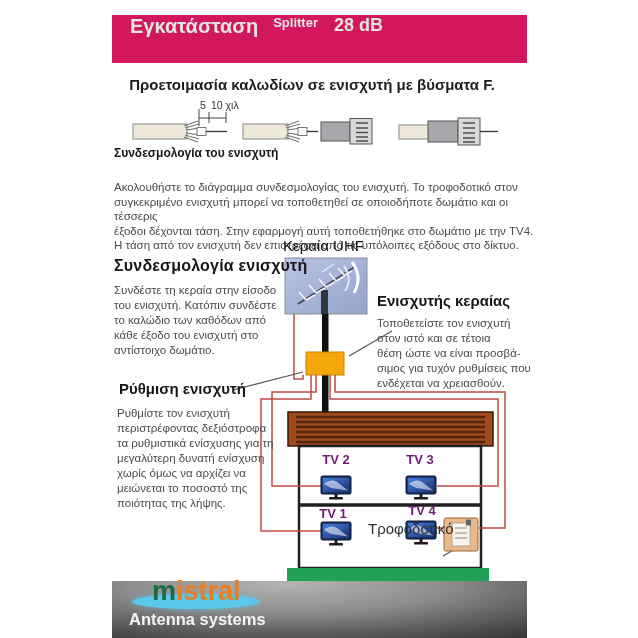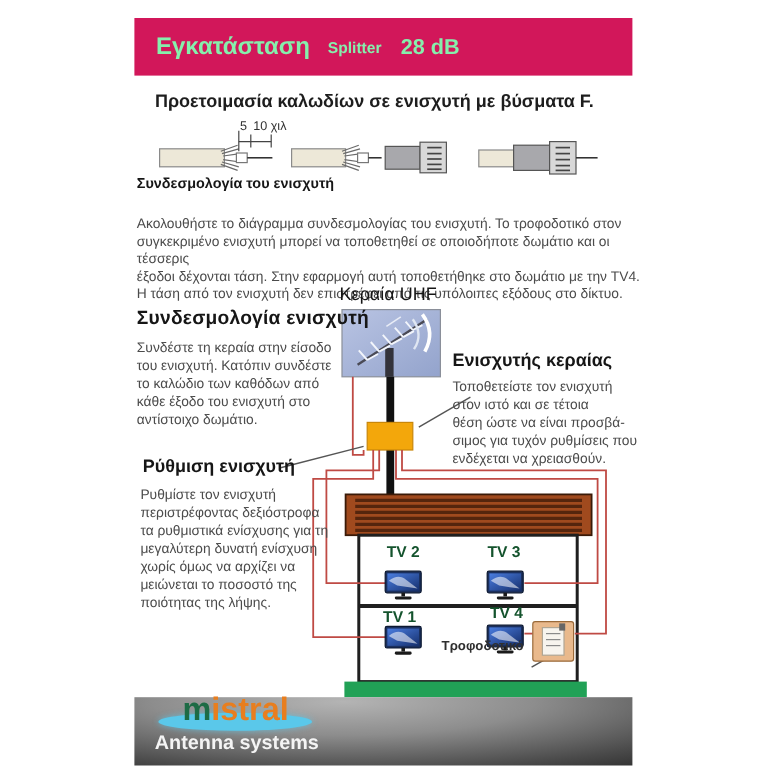--- a/index.html
+++ b/index.html
@@ -4,21 +4,21 @@
 <style>
   html,body{margin:0;padding:0;}
   body{
     width:638px;height:638px;position:relative;background:#ffffff;
     font-family:"Liberation Sans", sans-serif;overflow:hidden;
   }
   .abs{position:absolute;}
   
   .header-bar{
     left:112px;top:15px;width:415px;height:48px;background:#d2175a;
-    display:flex;align-items:center;color:#86efac;white-space:nowrap;
+    display:flex;color:#e5e5e5;white-space:nowrap;
   }
   .hdr-prefix{font-size:20px;font-weight:bold;margin-left:18px;}
   .hdr-model{font-size:34px;font-weight:bold;margin-left:24px;letter-spacing:1px;}
   .hdr-type{font-size:13px;font-weight:bold;margin-left:15px;}
   .hdr-gain{font-size:18px;font-weight:bold;margin-left:16px;}
   
   .prep-title{left:112px;top:76px;width:400px;text-align:center;font-size:15px;font-weight:bold;color:#1d1d1d;}
   .h-section{font-weight:bold;color:#161616;}
   .h1{left:114px;top:146px;font-size:12px;}
   .h2{left:114px;top:257px;font-size:16px;letter-spacing:.2px;}
@@ -26,26 +26,26 @@
   .h4{left:119px;top:380px;font-size:15px;}
   .para{font-size:11.5px;line-height:14.5px;color:#4b4b4b;white-space:pre-line;}
   .p1{left:114px;top:180px;width:430px;}
   .p2{left:114px;top:283px;width:195px;line-height:15px;}
   .p3{left:377px;top:316px;width:180px;line-height:15px;}
   .p4{left:117px;top:406px;width:180px;line-height:15px;}
   .dim-label{font-size:10.5px;color:#333;}
   .dim5{left:200px;top:99px;}
   .dim10{left:211px;top:99px;}
   .ant-label{left:283px;top:237px;width:86px;text-align:left;font-size:15px;font-weight:normal;color:#161616;}
-  .tv-label{font-size:13px;font-weight:600;color:#14532d;width:40px;text-align:center;}
+  .tv-label{font-size:13px;font-weight:600;color:#701a75;width:40px;text-align:center;}
   .tvl2{left:316px;top:452px;}
   .tvl3{left:400px;top:452px;}
   .tvl1{left:313px;top:506px;}
   .tvl4{left:402px;top:503px;}
-  .psu-label{left:368px;top:533px;font-size:11px;font-weight:700;color:#2f2f2f;}
+  .psu-label{left:368px;top:520px;font-size:15px;font-weight:400;color:#2f2f2f;}
   
   .footer-strip{
     left:112px;top:581px;width:415px;height:62px;
     background:radial-gradient(120% 140% at 42% 6%, #b4b4b4 0%, #8d8d8d 32%, #4a4a4a 66%, #0e0e0e 100%);
   }
   .logo-ellipse{
     position:absolute;left:20px;top:13px;width:128px;height:15px;border-radius:50%;
     background:#5ac8ea;box-shadow:0 0 5px rgba(90,200,234,.7);
   }
   .logo-word{position:absolute;left:40px;top:-5px;font-size:27px;font-weight:bold;white-space:nowrap;}

